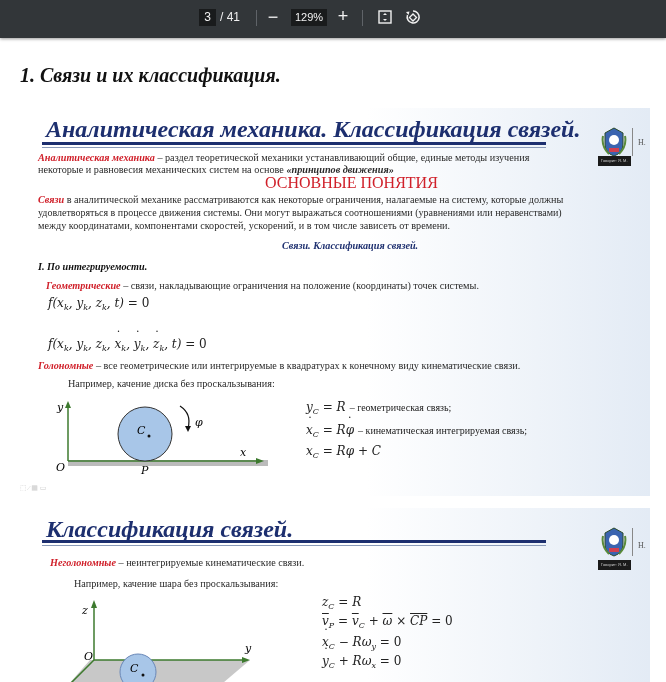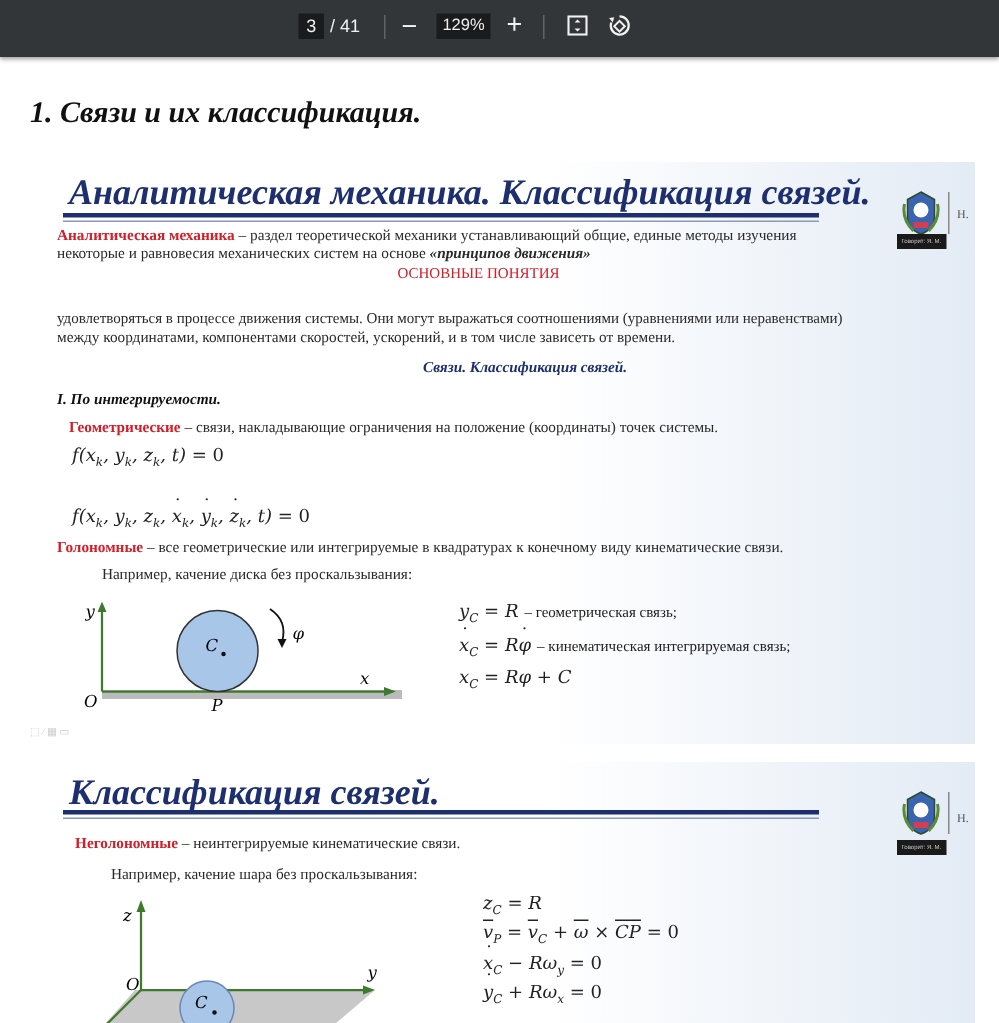--- a/index.html
+++ b/index.html
@@ -29,23 +29,23 @@
   .slide1 .slide-title { top: 8px; }
   .slide2 .slide-title { top: 8px; }
   .rule-thick { position: absolute; left: 22px; width: 504px; height: 3px; background: #1d2f6f; }
   .rule-thin { position: absolute; left: 22px; width: 504px; height: 1px; background: #8a9ab8; }
   .logo { position: absolute; width: 26px; height: 32px; }
   .logo-bar { position: absolute; width: 1px; height: 28px; background: #888; }
   .logo-text { position: absolute; font-size: 8px; color: #555; }
   .tooltip { position: absolute; height: 10px; background: #1a1a1a; color: #ccc; font-size: 4px; line-height: 10px; padding: 0 3px; font-family: "Liberation Sans", sans-serif; white-space: nowrap; }
 
   .t { position: absolute; font-size: 10.2px; color: #2a2a2a; white-space: nowrap; line-height: 12px; }
-  .red { color: #d0202a; font-weight: bold; }
+  .red { color: #d0202a; font-weight: bold; font-style: italic; }
   .bi { font-weight: bold; font-style: italic; }
-  .center-red { color: #d0202a; font-size: 10px; }
+  .center-red { color: #d0202a; font-size: 16px; }
   .blue-bi { color: #1d2f6f; font-weight: bold; font-style: italic; }
   .math { position: absolute; font-family: "DejaVu Serif", serif; font-style: italic; font-size: 12px; color: #222; white-space: nowrap; }
   .math .n { font-style: normal; }
   .eqlabel { font-family: "Liberation Serif", serif; font-style: normal; font-size: 10px; margin-left: 4px; }
   .dot { position: relative; }
   .dot::after { content: "˙"; position: absolute; left: 1px; top: -7px; font-style: normal; }
   sub { font-size: 8px; }
   .faint { position: absolute; left: 0; top: 376px; font-size: 7px; color: #ccc; }
 </style>
 </head>
@@ -90,20 +90,21 @@
       </svg>
   </div>
   <div class="logo-bar" style="left:612px;top:20px"></div>
   <div class="logo-text" style="left:618px;top:30px">Н.</div>
   <div class="tooltip" style="left:578px;top:48px">Говорит: Я. М.</div>
 
   <div class="t" style="left:18px;top:44px"><span class="red">Аналитическая механика</span><span> – раздел теоретической механики устанавливающий общие, единые методы изучения</span></div>
   <div class="t" style="left:18px;top:56px"><span>некоторые и равновесия механических систем на основе </span><span class="bi">«принципов движения»</span></div>
   <div class="t center-red" style="left:245px;top:69px">ОСНОВНЫЕ ПОНЯТИЯ</div>
 
+  <div class="t" style="left:18px;top:86px"><span class="red">Связи</span><span> в аналитической механике рассматриваются как некоторые ограничения, налагаемые на систему, которые должны</span></div>
   <div class="t" style="left:18px;top:99px;font-size:10px">удовлетворяться в процессе движения системы. Они могут выражаться соотношениями (уравнениями или неравенствами)</div>
   <div class="t" style="left:18px;top:112px">между координатами, компонентами скоростей, ускорений, и в том числе зависеть от времени.</div>
 
   <div class="t blue-bi" style="left:262px;top:132px">Связи. Классификация связей.</div>
   <div class="t bi" style="left:18px;top:153px;color:#111">I.  По интегрируемости.</div>
 
   <div class="t" style="left:26px;top:172px"><span class="red">Геометрические</span><span> – связи, накладывающие ограничения на положение (координаты) точек системы.</span></div>
   <div class="math" style="left:28px;top:188px">f(x<sub>k</sub>, y<sub>k</sub>, z<sub>k</sub>, t) <span class="n">= 0</span></div>
 
   <div class="math" style="left:28px;top:229px">f(x<sub>k</sub>, y<sub>k</sub>, z<sub>k</sub>, <span class="dot">x</span><sub>k</sub>, <span class="dot">y</span><sub>k</sub>, <span class="dot">z</span><sub>k</sub>, t) <span class="n">= 0</span></div>

